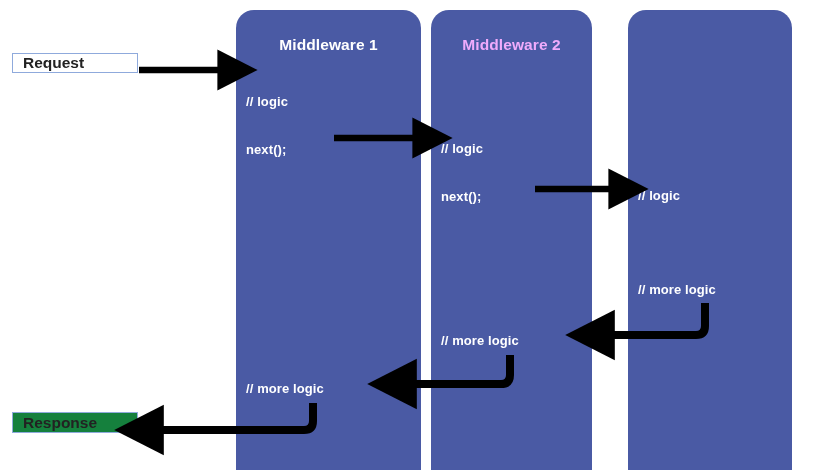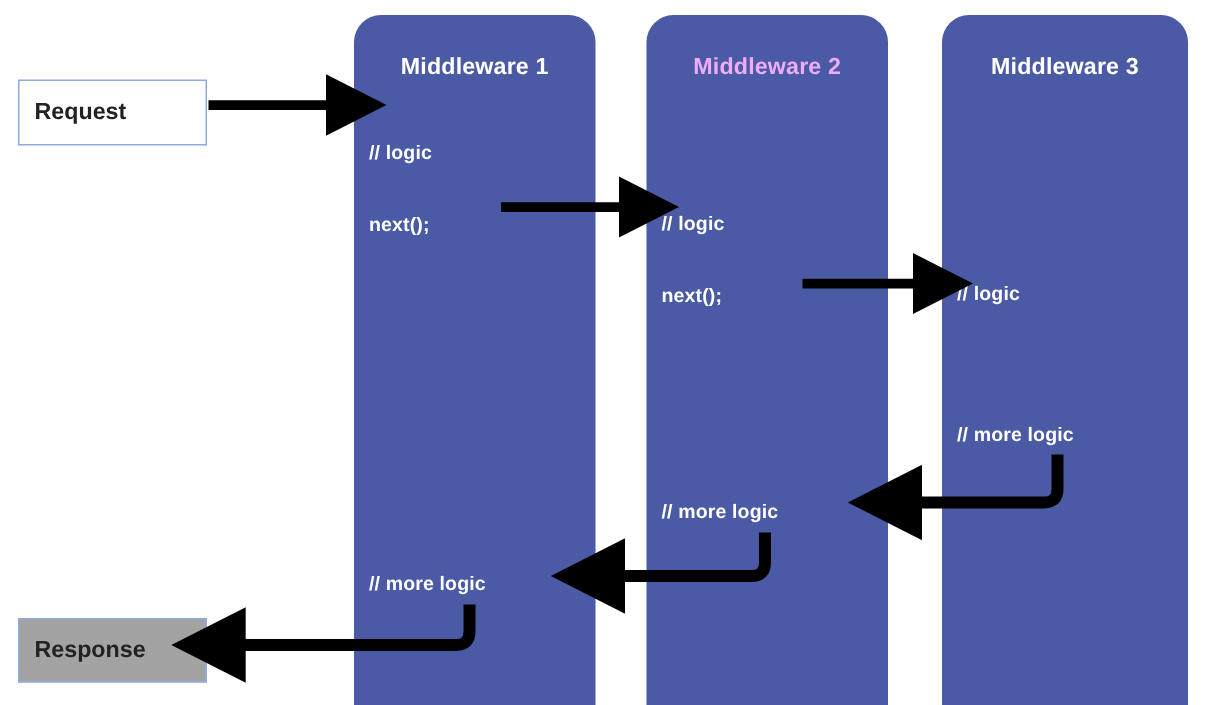--- a/index.html
+++ b/index.html
@@ -66,44 +66,43 @@
     width: 813px;
     height: 470px;
     pointer-events: none;
   }
 </style>
 </head>
 <body>
 
 <div id="canvas" style="width: 813px; height: 470px; background: rgb(255, 255, 255);">
 
-  <div class="mw" id="mw0" style="left: 236px; top: 10px; width: 161px; height: 460px; background: rgb(74, 90, 164);">
+  <div class="mw" id="mw0" style="left: 236px; top: 10px; width: 185px; height: 460px; background: rgb(74, 90, 164);">
     <div class="mw-title" style="top: 26px; color: rgb(255, 255, 255);">Middleware 1</div>
     <div class="mw-line" id="mw0l0" style="left: 10px; top: 84px; color: rgb(255, 255, 255);">// logic</div>
     <div class="mw-line" id="mw0l1" style="left: 10px; top: 132px; color: rgb(255, 255, 255);">next();</div>
     <div class="mw-line" id="mw0l2" style="left: 10px; top: 371px; color: rgb(255, 255, 255);">// more logic</div>
   </div>
 
   <div class="mw" id="mw1" style="left: 431px; top: 10px; width: 161px; height: 460px; background: rgb(74, 90, 164);">
     <div class="mw-title" style="top: 26px; color: #f0abfc;">Middleware 2</div>
     <div class="mw-line" id="mw1l0" style="left: 10px; top: 131px; color: rgb(255, 255, 255);">// logic</div>
     <div class="mw-line" id="mw1l1" style="left: 10px; top: 179px; color: rgb(255, 255, 255);">next();</div>
     <div class="mw-line" id="mw1l2" style="left: 10px; top: 323px; color: rgb(255, 255, 255);">// more logic</div>
   </div>
 
   <div class="mw" id="mw2" style="left: 628px; top: 10px; width: 164px; height: 460px; background: rgb(74, 90, 164);">
-    <div class="mw-title" style="top: 26px; color: rgb(255, 255, 255);">Middleware 3</div>
     <div class="mw-line" id="mw2l0" style="left: 10px; top: 178px; color: rgb(255, 255, 255);">// logic</div>
     <div class="mw-line" id="mw2l1" style="left: 10px; top: 272px; color: rgb(255, 255, 255);">// more logic</div>
   </div>
 
-  <div class="endbox" id="eb0" style="left: 12px; top: 53px; width: 126px; height: 44px; background: rgb(255, 255, 255); border-color: rgb(143, 170, 220);">
+  <div class="endbox" id="eb0" style="left: 12px; top: 53px; width: 126px; height: 20px; background: rgb(255, 255, 255); border-color: rgb(143, 170, 220);">
     <span class="endbox-label" style="color: rgb(34, 34, 34);">Request</span>
   </div>
-  <div class="endbox" id="eb1" style="left: 12px; top: 412px; width: 126px; height: 43px; background: #a3a3a3; border-color: rgb(143, 170, 220);">
+  <div class="endbox" id="eb1" style="left: 12px; top: 412px; width: 126px; height: 21px; background: #15803d; border-color: rgb(143, 170, 220);">
     <span class="endbox-label" style="color: rgb(34, 34, 34);">Response</span>
   </div>
 
   <svg id="arrows" viewBox="0 0 813 470">
     <defs>
       <marker id="ah-r" markerWidth="7" markerHeight="7" refX="2.1" refY="3.5" orient="auto" markerUnits="strokeWidth">
         <path d="M0,0.35 L6.2,3.5 L0,6.65 Z" fill="#000000"></path>
       </marker>
     </defs>
 

